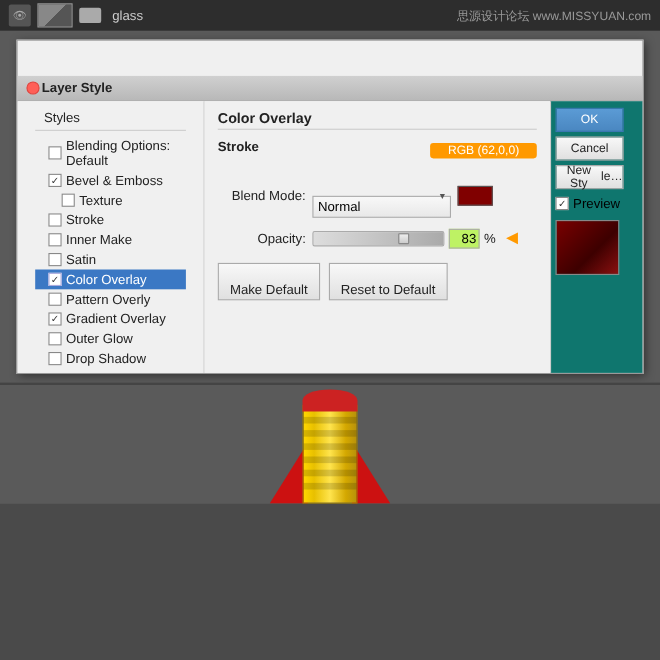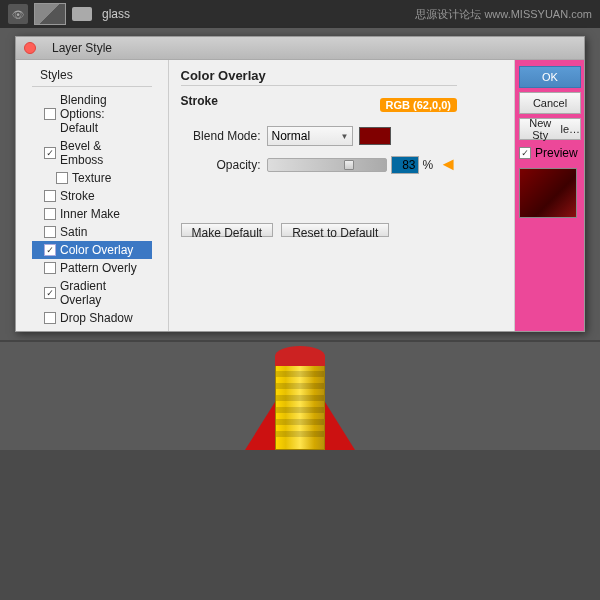--- a/index.html
+++ b/index.html
@@ -66,26 +66,27 @@
       flex-direction: column;
       width: 570px;
       margin: 0 auto;
       box-shadow: 2px 2px 8px rgba(0,0,0,0.5);
     }
 
     .dialog-titlebar {
       background: linear-gradient(to bottom, #d0d0d0, #b8b8b8);
       padding: 4px 8px;
       font-size: 12px;
-      font-weight: normal;
+      font-weight: bold;
       color: #222;
       border-bottom: 1px solid #aaa;
       display: flex;
       align-items: center;
-      gap: 16px;
+      gap: 2px;
+      margin-top: 32px;
     }
     .close-btn-red {
       width: 12px; height: 12px;
       background: #ff5f57;
       border-radius: 50%;
       border: 1px solid #e0443e;
     }
 
     .dialog-body {
       display: flex;
@@ -171,51 +172,52 @@
       font-weight: bold;
       color: #222;
       margin-bottom: 8px;
     }
 
     .rgb-badge {
       float: right;
       background: #f90;
       color: white;
       font-size: 11px;
-      font-weight: bold;
-      padding: 1px 6px;
+      font-weight: normal;
+      padding: 1px 16px;
       border-radius: 3px;
     }
 
     .form-row {
       display: flex;
       align-items: center;
       margin-bottom: 8px;
       gap: 6px;
     }
 
     .form-label {
       width: 80px;
       font-size: 12px;
       color: #222;
       text-align: right;
       flex-shrink: 0;
     }
 
     .blend-select {
-      width: 86px;
+      width: 126px;
       height: 20px;
       border: 1px solid #aaa;
       background: linear-gradient(to bottom, #f8f8f8, #e8e8e8);
       font-size: 12px;
       padding: 0 4px;
       appearance: none;
       -webkit-appearance: none;
       cursor: pointer;
       position: relative;
+      margin-top: 20px;
     }
 
     .select-wrapper {
       position: relative;
       display: inline-block;
     }
     .select-wrapper::after {
       content: '▼';
       position: absolute;
       right: 4px;
@@ -258,21 +260,21 @@
       background: linear-gradient(to bottom, #eee, #ccc);
       border: 1px solid #888;
       border-radius: 1px;
       cursor: pointer;
     }
 
     .opacity-value {
       width: 28px;
       height: 18px;
       border: 1px solid #aaa;
-      background: #0369a1;
+      background: #bef264;
       font-size: 12px;
       text-align: right;
       padding-right: 2px;
       display: flex;
       align-items: center;
       justify-content: flex-end;
     }
 
     .percent-label {
       font-size: 12px;
@@ -286,39 +288,37 @@
     }
 
     .button-row {
       display: flex;
       gap: 8px;
       margin-top: 12px;
     }
 
     .ps-button {
       height: 14px;
-      padding: 2px 10px;
+      padding: 16px 10px;
       background: linear-gradient(to bottom, #f8f8f8, #e0e0e0);
       border: 1px solid #aaa;
       font-size: 12px;
       cursor: pointer;
       color: #222;
-      margin-top: 36px;
     }
 
     
     .right-sidebar {
-      width: 70px;
-      background: #ec4899;
+      width: 84px;
+      background: #0f766e;
       border-left: 1px solid #ccc;
       padding: 6px 4px;
       display: flex;
       flex-direction: column;
       gap: 4px;
-      margin-left: 45px;
     }
 
     .sidebar-btn {
       width: 62px;
       height: 22px;
       background: linear-gradient(to bottom, #f8f8f8, #e0e0e0);
       border: 1px solid #aaa;
       font-size: 11px;
       cursor: pointer;
       color: #222;
@@ -486,20 +486,24 @@
         <div class="layer-item">
           <div class="checkbox"></div>
           <span>Pattern Overly</span>
         </div>
 
         <div class="layer-item">
           <div class="checkbox checked"></div>
           <span>Gradient Overlay</span>
         </div>
 
+        <div class="layer-item">
+          <div class="checkbox"></div>
+          <span>Outer Glow</span>
+        </div>
 
         <div class="layer-item">
           <div class="checkbox"></div>
           <span>Drop Shadow</span>
         </div>
       </div>
 
       <div class="right-panel">
         <div class="section-title">Color Overlay</div>
 

